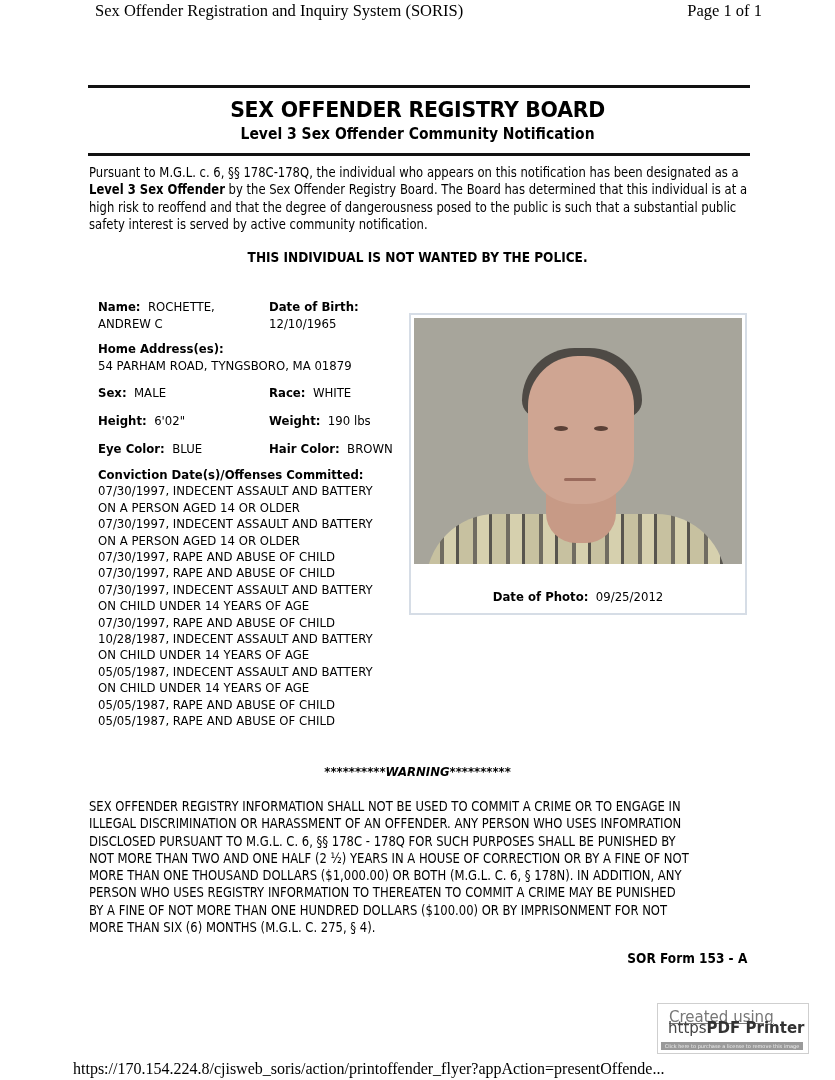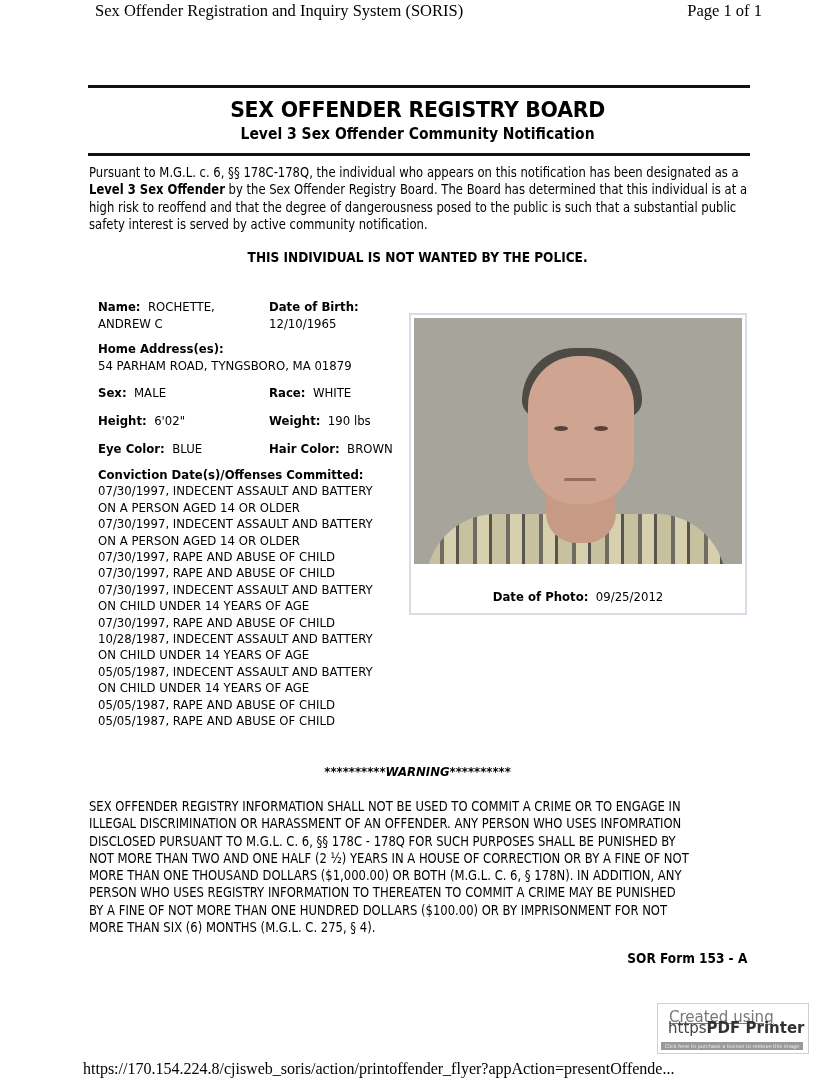--- a/index.html
+++ b/index.html
@@ -67,21 +67,21 @@
 
   #form-id { position: absolute; right: 88px; top: 950px; font-size: 13.5px; font-weight: bold; transform: scaleX(0.9); transform-origin: 100% 0; }
 
   #pdf-badge { position: absolute; left: 657px; top: 1003px; width: 150px; height: 49px; border: 1px solid #cfcfcf; background: #fff; }
   #pdf-created { position: absolute; left: 11px; top: 4px; font-size: 15px; color: #777; text-decoration: underline; }
   #pdf-brand { position: absolute; left: 10px; top: 15px; font-size: 15px; color: #444; white-space: nowrap; }
   #pdf-brand b { font-weight: bold; color: #333; text-align: center; }
   #pdf-link { position: absolute; left: 3px; bottom: 3px; width: 142px; height: 8px; background: #9a9a9a; color: #eee;
     font-size: 5px; line-height: 8px; text-align: center; overflow: hidden; white-space: nowrap; }
 
-  #print-footer-url { position: absolute; left: 73px; top: 1060px; font-size: 16px; white-space: nowrap; margin-left: 10px; }
+  #print-footer-url { position: absolute; left: 73px; top: 1060px; font-size: 16px; white-space: nowrap; }
   #print-footer-date { position: absolute; right: 73px; top: 1060px; font-size: 12px; margin-top: 17px; }
 </style>
 </head>
 <body>
 
 <div id="print-header-left" class="serif">Sex Offender Registration and Inquiry System (SORIS)</div>
 <div id="print-header-right" class="serif">Page 1 of 1</div>
 
 <div id="rule-top" class="rule"></div>
 <div id="board-title" class="sans">SEX OFFENDER REGISTRY BOARD</div>

